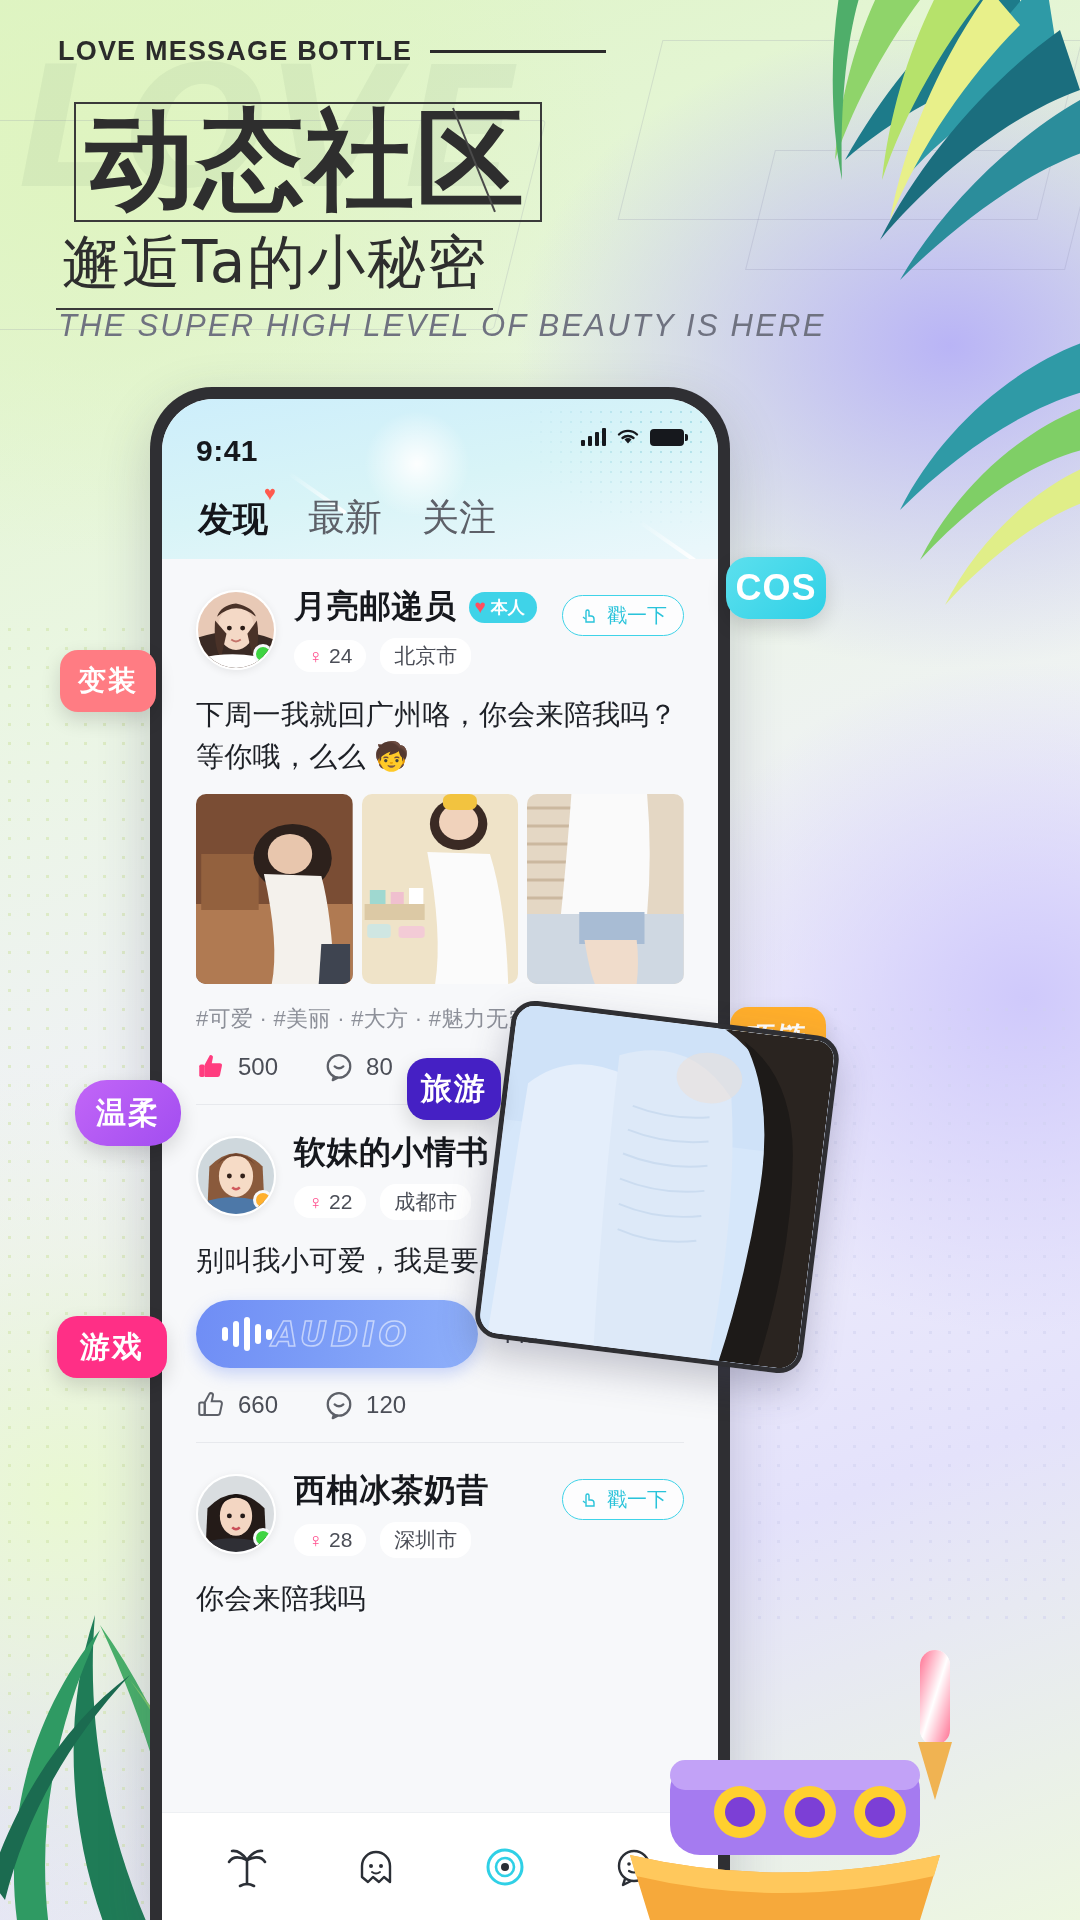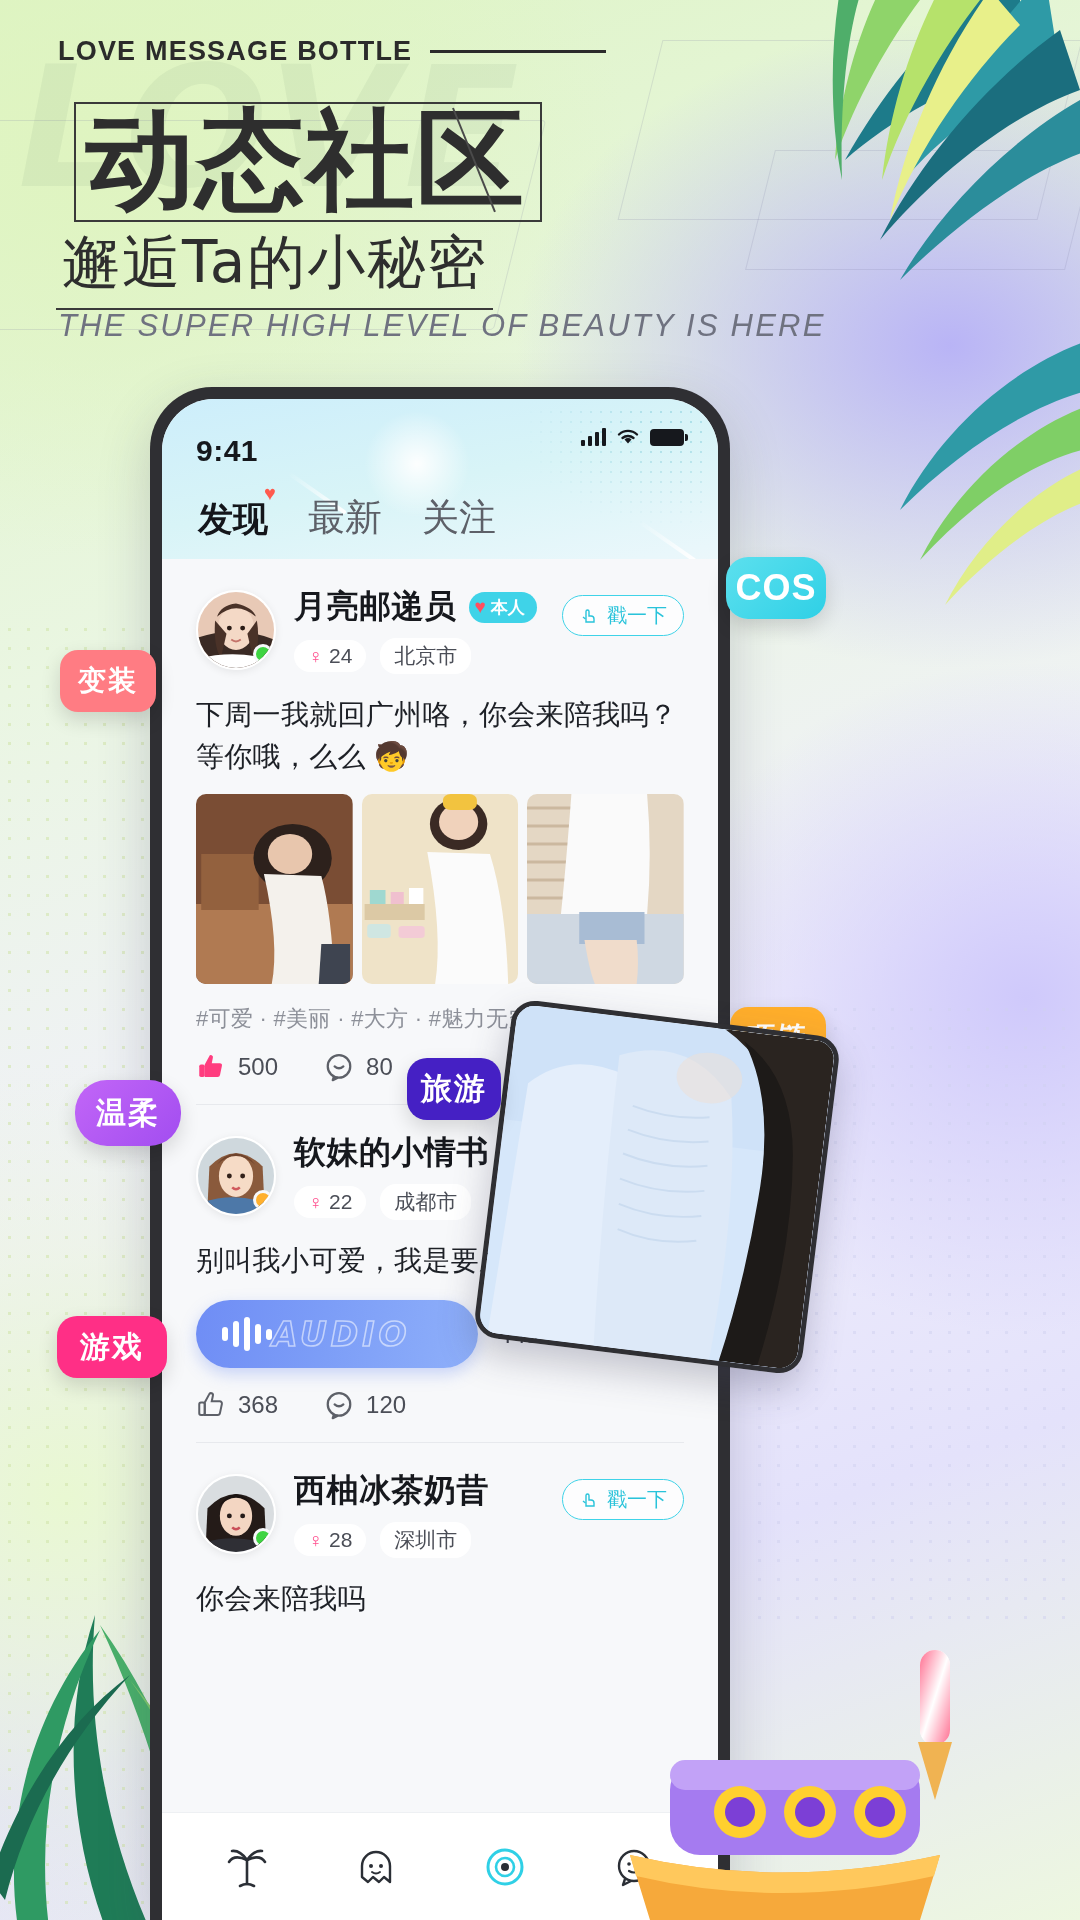--- a/index.html
+++ b/index.html
@@ -505,21 +505,21 @@
             </div>
             <div class="audio-dur">44s</div>
           </div>
 
           <div class="actions">
             <div class="act">
               <svg width="30" height="30" viewBox="0 0 24 24">
                 <path d="M7 10 L10.5 3.5 A1.6 1.6 0 0 1 13.5 4.6 L12.6 9 L19 9 A1.8 1.8 0 0 1 20.7 11.2 L19.2 18.3 A2 2 0 0 1 17.3 20 L7 20 Z" stroke="#5d6068" stroke-width="1.6" fill="none"></path>
                 <rect x="2.6" y="10" width="4.4" height="10" rx="1.4" stroke="#5d6068" stroke-width="1.6" fill="none"></rect>
               </svg>
-              <span>368</span>
+              <span>660</span>
             </div>
             <div class="act">
               <svg width="30" height="30" viewBox="0 0 24 24">
                 <circle cx="12" cy="11.5" r="9" stroke="#5d6068" stroke-width="1.8" fill="none"></circle>
                 <path d="M8 19.5 L7 22.5 L11 20.5" stroke="#5d6068" stroke-width="1.8" fill="none" stroke-linejoin="round"></path>
                 <path d="M8.5 11.5 Q12 14.5 15.5 11.5" stroke="#5d6068" stroke-width="1.8" fill="none" stroke-linecap="round"></path>
               </svg>
               <span>120</span>
             </div>
           </div>

